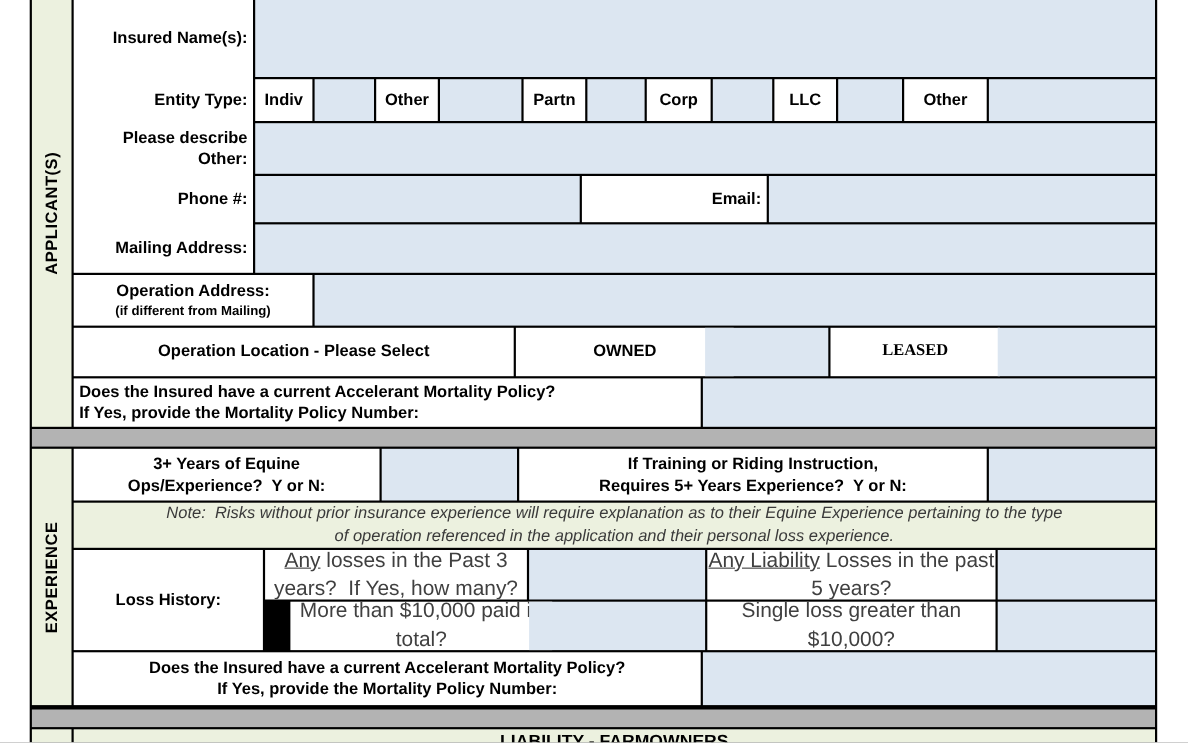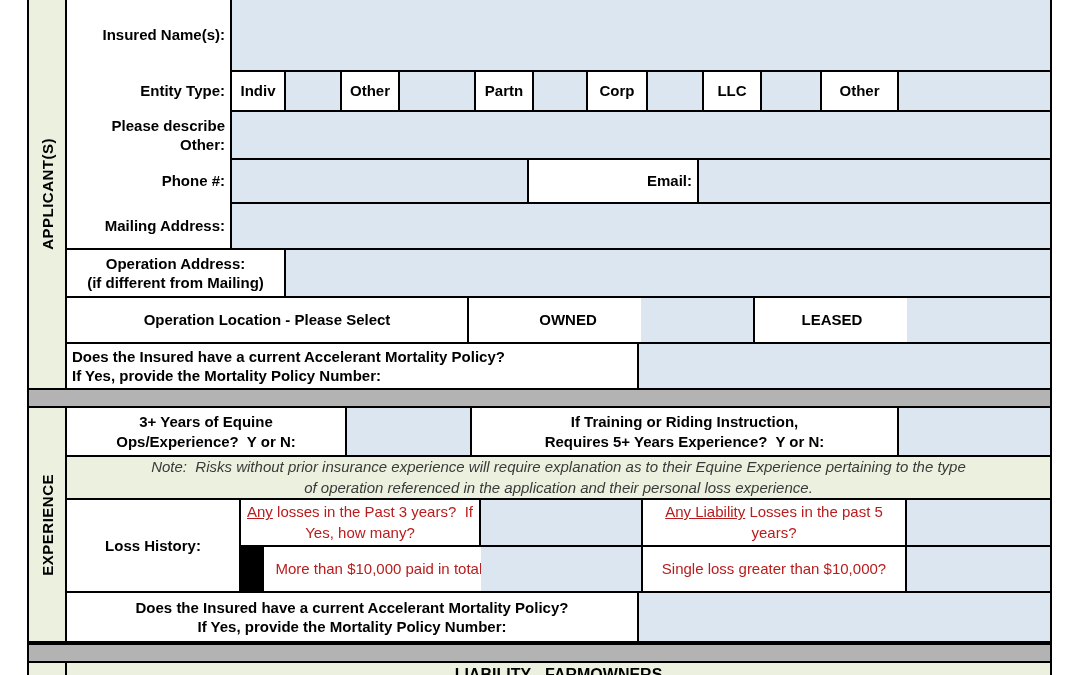--- a/index.html
+++ b/index.html
@@ -13,27 +13,27 @@
     position: absolute; left: 27px; top: 0; width: 1025px; height: 675px;
     background: #000;
   }
   .cell { position: absolute; display: flex; align-items: center; overflow: hidden; }
   .white { background: #ffffff; }
   .blue  { background: #dce6f1; }
   .green { background: #ecf1df; }
   .gray  { background: #b3b3b3; }
   .txt { white-space: pre-wrap; }
   .lbl { font-size: 15px; font-weight: bold; color: #000; line-height: 1.3; }
-  .small { font-size: 15px; }
+  .small { font-size: 12px; }
   .right { justify-content: flex-end; text-align: center; padding-right: 5px; }
   .center { justify-content: center; text-align: center; }
   .left { justify-content: flex-start; text-align: left; padding-left: 5px; }
   .col { flex-direction: column; justify-content: center; }
   .note-txt { font-size: 15px; font-style: italic; font-weight: normal; color: #3a3a3a; line-height: 1.35; }
-  .q { font-size: 15px; font-weight: normal; color: #b91c1c; line-height: 1.35; }
+  .q { font-size: 19px; font-weight: normal; color: #404040; line-height: 1.35; }
   .u { text-decoration: underline; }
   .sidebar-txt {
     writing-mode: vertical-rl; transform: rotate(180deg);
     font-size: 15px; font-weight: bold; color: #000; letter-spacing: 0.5px;
     white-space: nowrap;
   }
   .label-block { position: absolute; left: 0; width: 100%; display: flex; align-items: center; }
   .headertop { align-items: flex-start; padding-top: 2px; }
 </style>
 </head>
@@ -108,21 +108,21 @@
     </div>
     <div class="cell blue" style="left:259px; top:250px; width:764px; height:46px;"></div>
 
     <div class="cell white center" style="left:40px; top:298px; width:400px; height:44px;justify-content:center;">
       <span class="lbl txt">Operation Location - Please Select</span>
       </div>
     <div class="cell white center" style="left:442px; top:298px; width:198px; height:44px;">
       <span class="lbl txt">OWNED</span>
       </div>
     <div class="cell blue" style="left:614px; top:298px; width:112px; height:44px;"></div>
-    <div class="cell white center" style="left:728px; top:298px; width:154px; height:44px;">
+    <div class="cell white center" style="left:728px; top:298px; width:154px; height:44px;font-family:Liberation Serif, serif;">
       <span class="lbl txt">LEASED</span>
       </div>
     <div class="cell blue" style="left:880px; top:298px; width:143px; height:44px;"></div>
 
     <div class="cell white left col" style="left:40px; top:344px; width:570px; height:44px; align-items:flex-start;">
       <span class="lbl txt">Does the Insured have a current Accelerant Mortality Policy?</span>
       <span class="lbl txt">If Yes, provide the Mortality Policy Number:</span>
     </div>
     <div class="cell blue" style="left:612px; top:344px; width:411px; height:44px;"></div>
 

